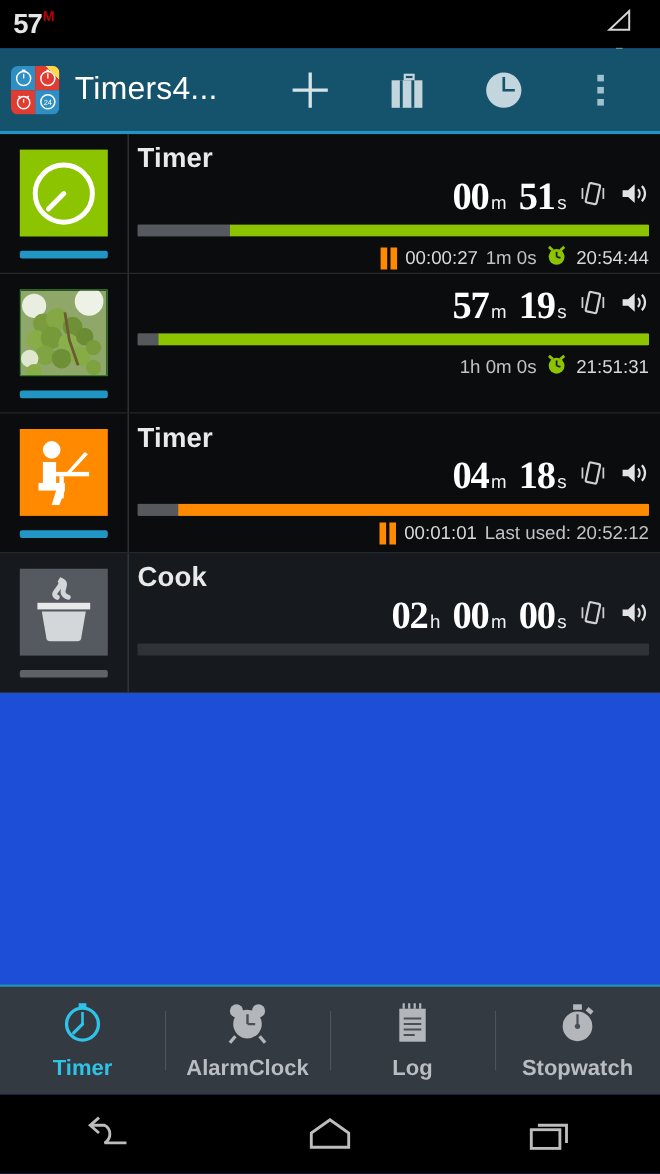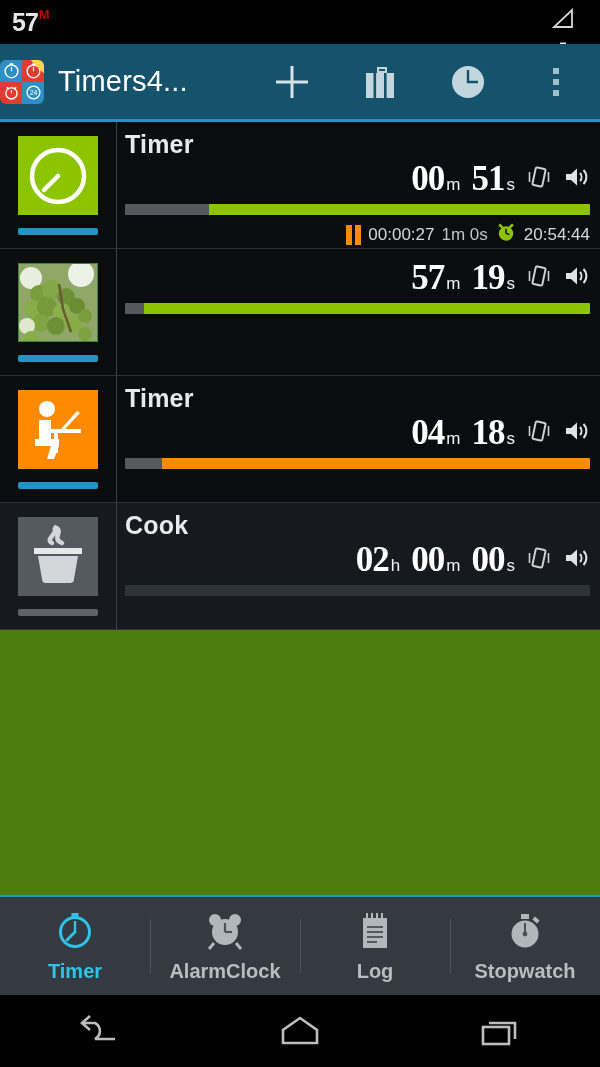--- a/index.html
+++ b/index.html
@@ -2,37 +2,37 @@
 <html><head>
 <meta charset="utf-8">
 <style>
   * { margin:0; padding:0; box-sizing:border-box; }
   html,body {
     width:600px; height:1067px;
     background:#000;
     font-family:"Liberation Sans", sans-serif;
     overflow:hidden;
   }
-  #screen { position:relative; width:600px; height:1067px; background:#4d7c0f; }
+  #screen { position:relative; width:600px; height:1067px; background:#1d4ed8; }
 
   
   .statusbar {
     height:44px; background:#000; display:flex; align-items:center;
     padding:0 12px; color:#e8e8e8;
   }
   .sb-left { display:flex; align-items:flex-start; }
   .sb-num { font-size:25px; font-weight:bold; line-height:24px; letter-spacing:-1px; color:#e6e6e6; }
   .sb-sup { font-size:13px; font-weight:bold; color:#c00000; line-height:12px; margin-left:1px; margin-top:-1px; }
   .sb-right { margin-left:auto; display:flex; align-items:center; gap:9px;flex-direction:column; }
   .sb-clock { font-size:24px; color:#f0f0f0; letter-spacing:0.3px; margin-left:3px; }
 
   
   .actionbar {
     height:78px; background:#14536b; display:flex; align-items:center;
-    padding:0 0; border-bottom:3px solid #2196c4; position:relative;
+    padding:0 10px; border-bottom:3px solid #2196c4; position:relative;
   }
   .app-icon { width:44px; height:44px; border-radius:6px; overflow:hidden;
     display:grid; grid-template-columns:1fr 1fr; grid-template-rows:1fr 1fr;
     flex:0 0 auto; position:relative; }
   .q { display:flex; align-items:center; justify-content:center; }
   .q1 { background:#2f8fc4; } .q2 { background:#e03c31; }
   .q3 { background:#e03c31; } .q4 { background:#2f8fc4; }
   .fold { position:absolute; right:0; top:0; width:13px; height:13px;
     background:linear-gradient(225deg,#ffd84d 50%, transparent 50%); }
   .app-title { color:#ffffff; font-size:29px; margin-left:14px; font-weight:400;
@@ -307,20 +307,33 @@
                 <path d="M3 9 L8 9 L14 3.5 L14 20.5 L8 15 L3 15 Z" fill="#e2e2e2"></path>
                 <path d="M17 8 A6 6 0 0 1 17 16" fill="none" stroke="#e2e2e2" stroke-width="2"></path>
                 <path d="M20.5 5 A10 10 0 0 1 20.5 19" fill="none" stroke="#e2e2e2" stroke-width="2"></path>
               </svg>
           </span>
         </div>
         <div class="bar">
           <div class="elapsed" style="width:4%"></div>
           <div class="fill" style="width:96%;background:#8dc400"></div>
         </div>
+        <div class="meta">
+          <span class="dim">1h 0m 0s</span>
+          <span>
+            <svg width="22" height="22" viewBox="0 0 22 22">
+                <circle cx="11" cy="12.5" r="7.2" fill="#8dc400"></circle>
+                <line x1="11" y1="12.5" x2="11" y2="7.8" stroke="#1b1b1b" stroke-width="1.6"></line>
+                <line x1="11" y1="12.5" x2="14.5" y2="13.5" stroke="#1b1b1b" stroke-width="1.6"></line>
+                <line x1="4" y1="3.5" x2="7.5" y2="6.5" stroke="#8dc400" stroke-width="2.6"></line>
+                <line x1="18" y1="3.5" x2="14.5" y2="6.5" stroke="#8dc400" stroke-width="2.6"></line>
+              </svg>
+          </span>
+          <span>21:51:31</span>
+        </div>
       </div>
     </div>
 
     <div class="row">
       <div class="left">
         <div class="thumb" style="background:#ff8a00">
           <svg width="74" height="74" viewBox="0 0 74 74" fill="#fff">
             <circle cx="26" cy="16" r="8"></circle>
             <path d="M18 27 L30 27 L30 46 L18 46 Z"></path>
             <rect x="14" y="46" width="22" height="7"></rect>
@@ -354,20 +367,28 @@
             <svg width="27" height="24" viewBox="0 0 27 24">
                 <path d="M3 9 L8 9 L14 3.5 L14 20.5 L8 15 L3 15 Z" fill="#e2e2e2"></path>
                 <path d="M17 8 A6 6 0 0 1 17 16" fill="none" stroke="#e2e2e2" stroke-width="2"></path>
                 <path d="M20.5 5 A10 10 0 0 1 20.5 19" fill="none" stroke="#e2e2e2" stroke-width="2"></path>
               </svg>
           </span>
         </div>
         <div class="bar">
           <div class="elapsed" style="width:8%"></div>
           <div class="fill" style="width:92%;background:#ff8a00"></div>
+        </div>
+        <div class="meta">
+          <span class="pause">
+              <i></i>
+              <i></i>
+            </span>
+          <span>00:01:01</span>
+          <span class="dim">Last used: 20:52:12</span>
         </div>
       </div>
     </div>
 
     <div class="row inactive">
       <div class="left">
         <div class="thumb" style="background:#555a60">
           <svg width="72" height="72" viewBox="0 0 72 72">
             <path d="M30 22 C22 18, 38 12, 32 6 C44 10, 28 17, 40 22" fill="none" stroke="#d4d7da" stroke-width="4.5" stroke-linecap="round"></path>
             <rect x="12" y="27" width="48" height="6" fill="#e6e8ea"></rect>

